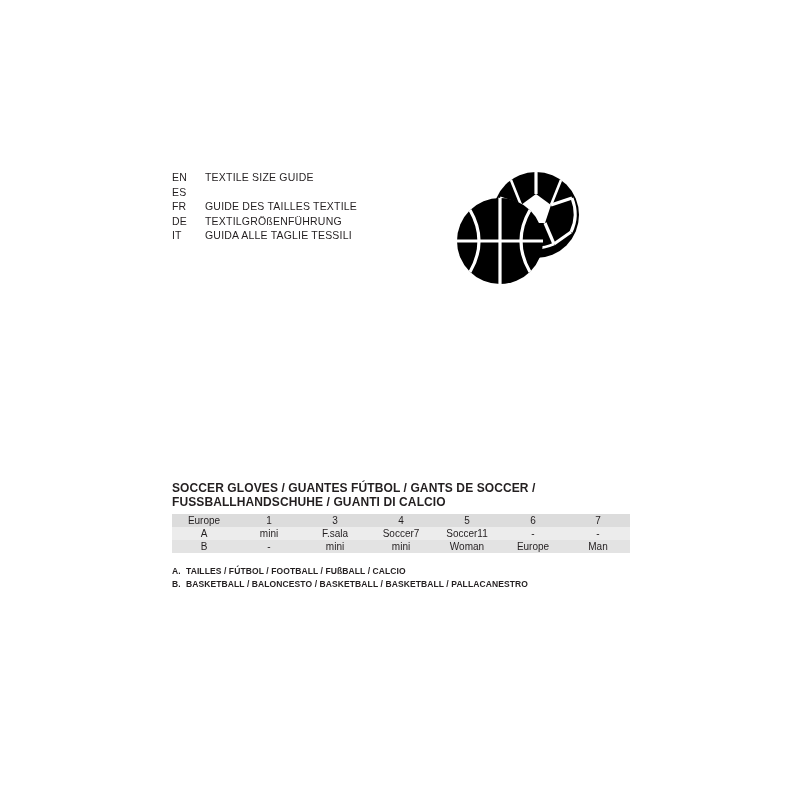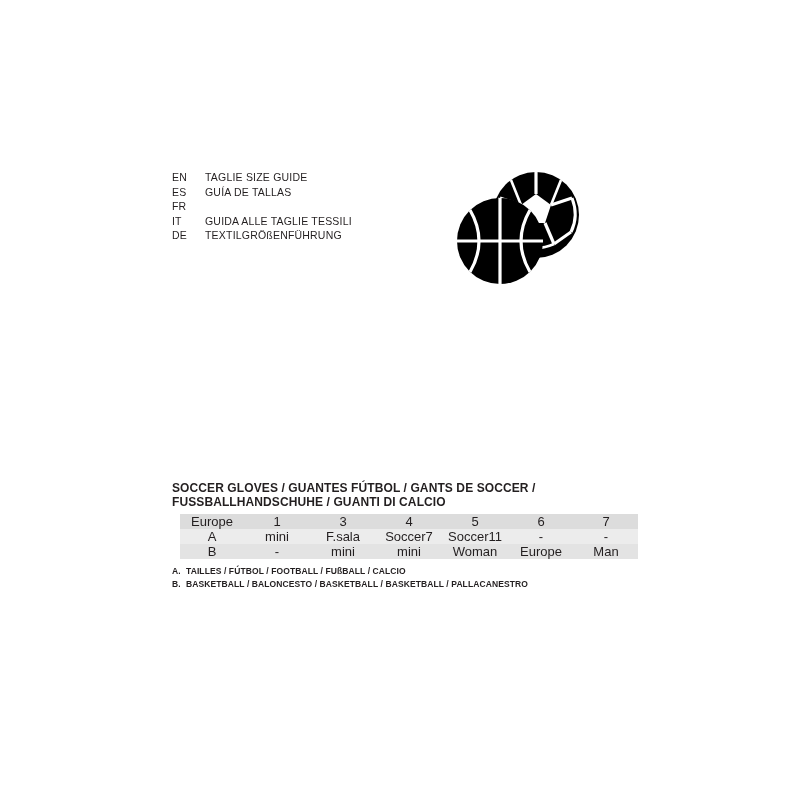--- a/index.html
+++ b/index.html
@@ -61,22 +61,21 @@
     font-size: 12px;
     font-weight: 700;
     letter-spacing: 0.1px;
     margin-bottom: 5px;
     color: #231f20;
   }
   table.size-table {
     border-collapse: collapse;
     width: 458px;
     table-layout: fixed;
-    font-size: 13px;
-    margin-left: 8px;
+    font-size: 10px;
   }
   table.size-table td {
     height: 13px;
     padding: 0;
     text-align: center;
     vertical-align: middle;
     color: #231f20;
     font-weight: 400;
   }
   tr.head-row td {
@@ -113,36 +112,36 @@
     flex: 0 0 14px;
   }
   .legend-text { flex: 1 1 auto; }
 </style>
 </head>
 <body>
 
 <div id="lang-block">
   <div class="lang-row">
     <span class="lang-code">EN</span>
-    <span class="lang-text">TAGLIE SIZE GUIDE</span>
+    <span class="lang-text">TEXTILE SIZE GUIDE</span>
   </div>
   <div class="lang-row">
     <span class="lang-code">ES</span>
-    <span class="lang-text">GUÍA DE TALLAS</span>
   </div>
   <div class="lang-row">
     <span class="lang-code">FR</span>
+    <span class="lang-text">GUIDE DES TAILLES TEXTILE</span>
+  </div>
+  <div class="lang-row">
+    <span class="lang-code">DE</span>
+    <span class="lang-text">TEXTILGRÖßENFÜHRUNG</span>
   </div>
   <div class="lang-row">
     <span class="lang-code">IT</span>
     <span class="lang-text">GUIDA ALLE TAGLIE TESSILI</span>
-  </div>
-  <div class="lang-row">
-    <span class="lang-code">DE</span>
-    <span class="lang-text">TEXTILGRÖßENFÜHRUNG</span>
   </div>
 </div>
 
 <div id="balls">
   <svg width="140" height="125" viewBox="0 0 140 125" xmlns="http://www.w3.org/2000/svg">
 
     <g>
       <circle cx="88" cy="47" r="43" fill="#000000"></circle>
 
       <polygon points="88,26 103,37 97,55 79,55 73,37" fill="#ffffff"></polygon>

